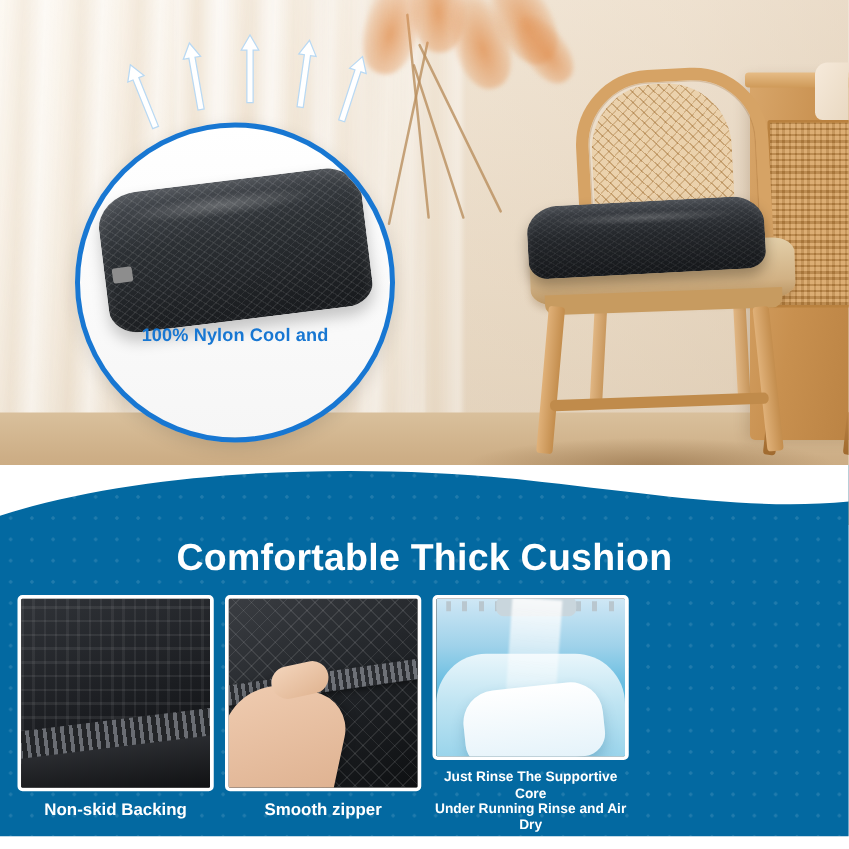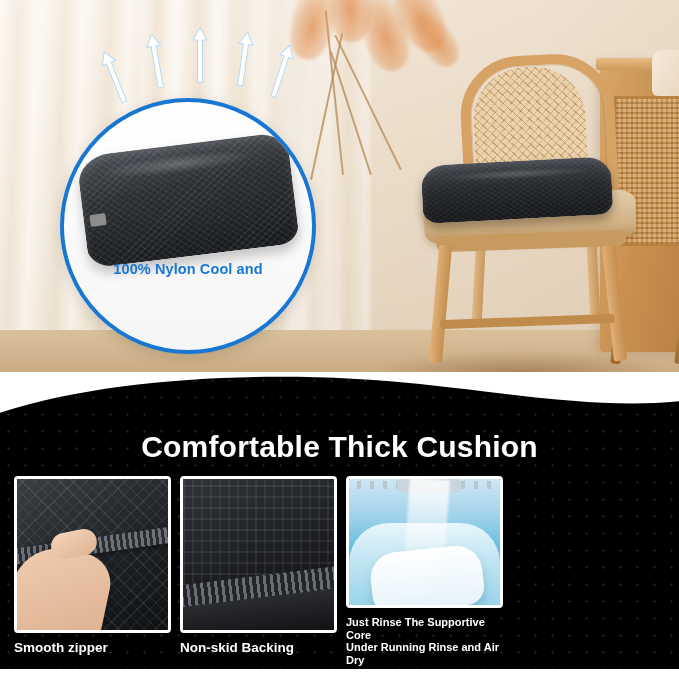--- a/index.html
+++ b/index.html
@@ -255,21 +255,21 @@
     position: absolute;
     width: 18px; height: 56px;
   }
   .arrow svg { display:block; }
 
   
   .blue-panel {
     position: absolute;
     left: 0; top: 372px;
     width: 679px; height: 297px;
-    background: #000000;
+    background: #0369a1;
     overflow: hidden;
   }
   .blue-wave {
     position: absolute;
     left: -10px; top: -2px; width: 700px; height: 70px;
   }
   .dots {
     position: absolute; left: 0; top: 0; width: 679px; height: 307px;
     background-image: radial-gradient(rgba(255,255,255,0.22) 1.2px, rgba(255,255,255,0) 1.3px);
     background-size: 17px 17px;
@@ -305,20 +305,21 @@
     border-radius: 4px;
     overflow: hidden;
     background: #111;
     box-sizing: border-box;
   }
   .caption {
     margin-top: 8px;
     color: #ffffff;
     font-size: 13.5px;
     font-weight: bold;
+    text-align: center;
     line-height: 14px;
   }
   .caption.small { font-size: 11px; line-height: 12.5px; }
 
   
   .t1-bg {
     position: absolute; inset: 0;
     background:
       repeating-linear-gradient(45deg, rgba(255,255,255,0.09) 0 1px, rgba(0,0,0,0) 1px 9px),
       repeating-linear-gradient(-45deg, rgba(255,255,255,0.09) 0 1px, rgba(0,0,0,0) 1px 9px),
@@ -533,39 +534,39 @@
       <path d="M0,46 C120,4 300,0 430,14 C540,26 620,40 700,30 L700,0 L0,0 Z" fill="#ffffff"></path>
     </svg>
     <div class="dots"></div>
 
     <div class="headline">Comfortable Thick Cushion</div>
 
     <div class="tiles">
 
       <div class="tile">
         <div class="thumb">
+          <div class="t2-bg"></div>
+          <div class="t2-edge"></div>
+          <div class="t2-edge2"></div>
+        </div>
+        <div class="caption">
+          <span>Non-skid Backing</span>
+        </div>
+      </div>
+
+      <div class="tile">
+        <div class="thumb">
           <div class="t1-bg"></div>
           <div class="t1-zip"></div>
           <div class="t1-pull"></div>
           <div class="t1-hand"></div>
           <div class="t1-finger"></div>
         </div>
         <div class="caption">
           <span>Smooth zipper</span>
-        </div>
-      </div>
-
-      <div class="tile">
-        <div class="thumb">
-          <div class="t2-bg"></div>
-          <div class="t2-edge"></div>
-          <div class="t2-edge2"></div>
-        </div>
-        <div class="caption">
-          <span>Non-skid Backing</span>
         </div>
       </div>
 
       <div class="tile">
         <div class="thumb">
           <div class="t3-bg"></div>
           <div class="t3-rings"></div>
           <div class="t3-tap"></div>
           <div class="t3-tub"></div>
           <div class="t3-water"></div>

